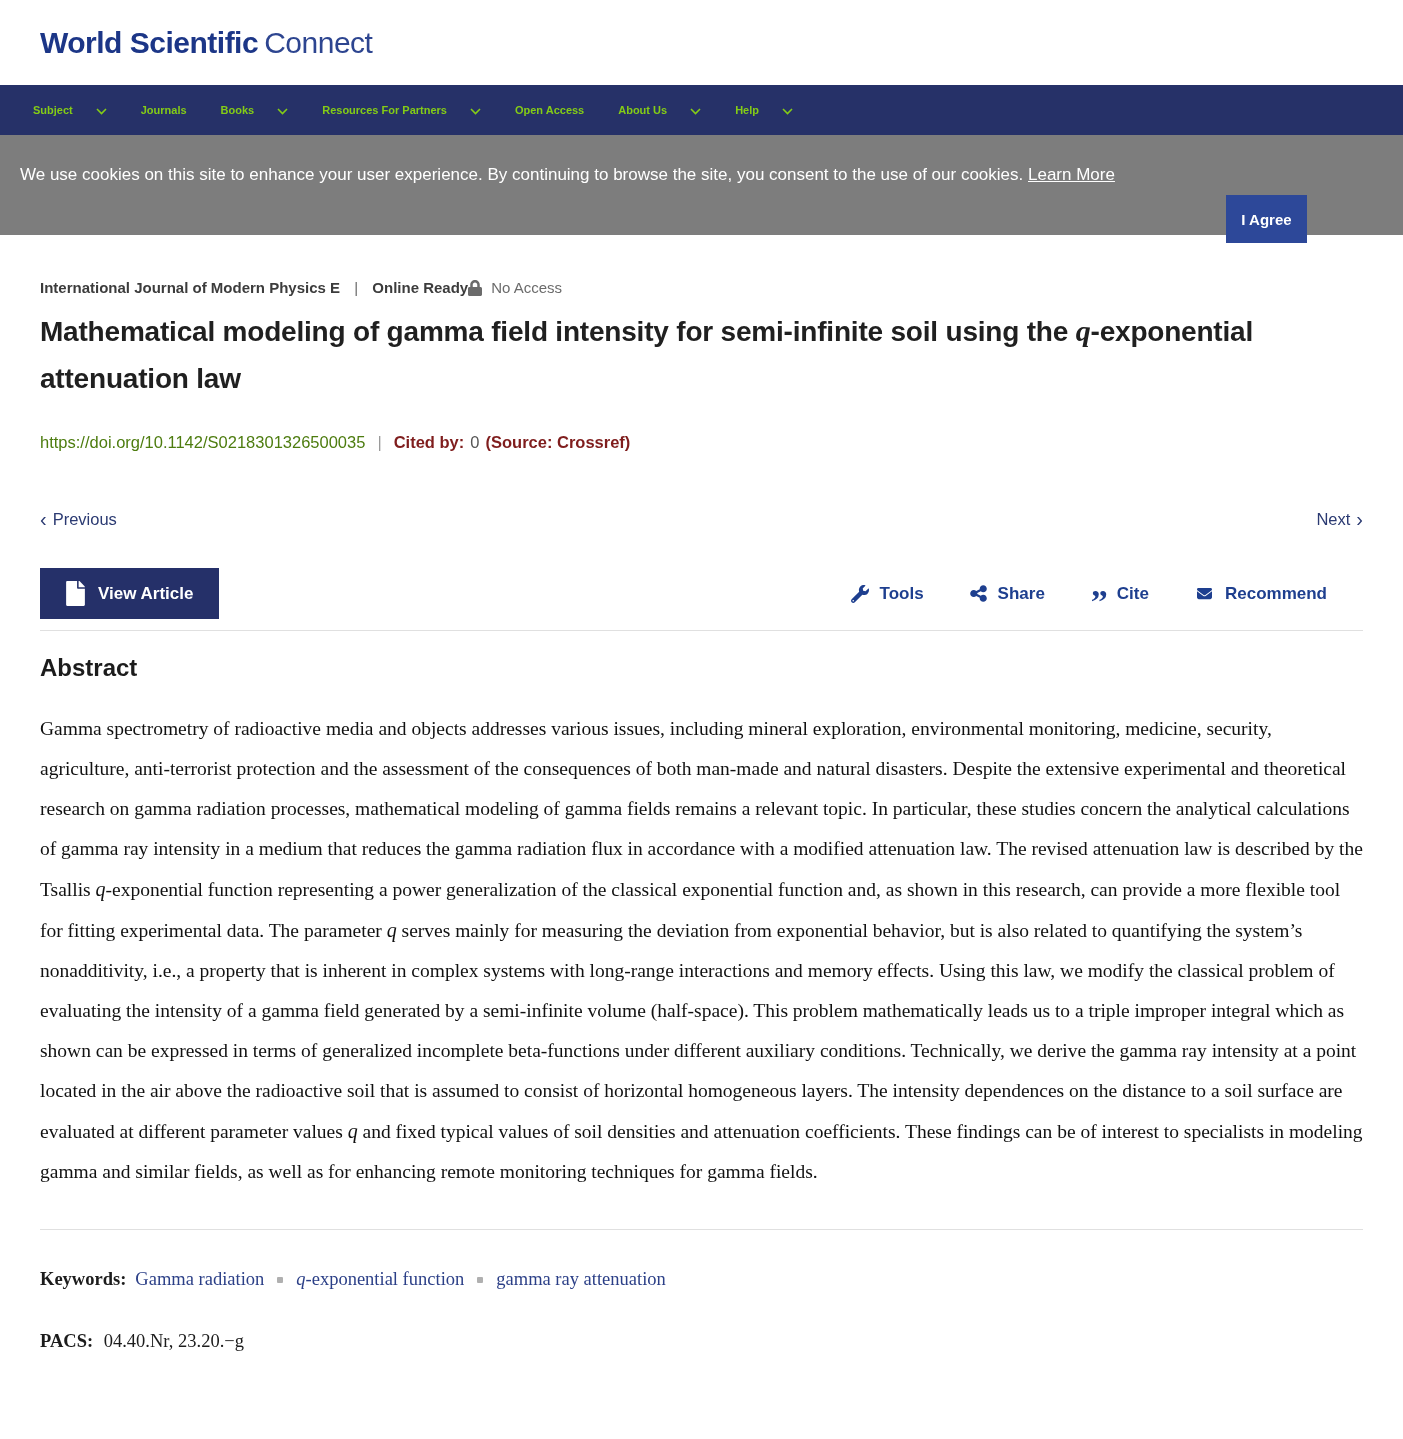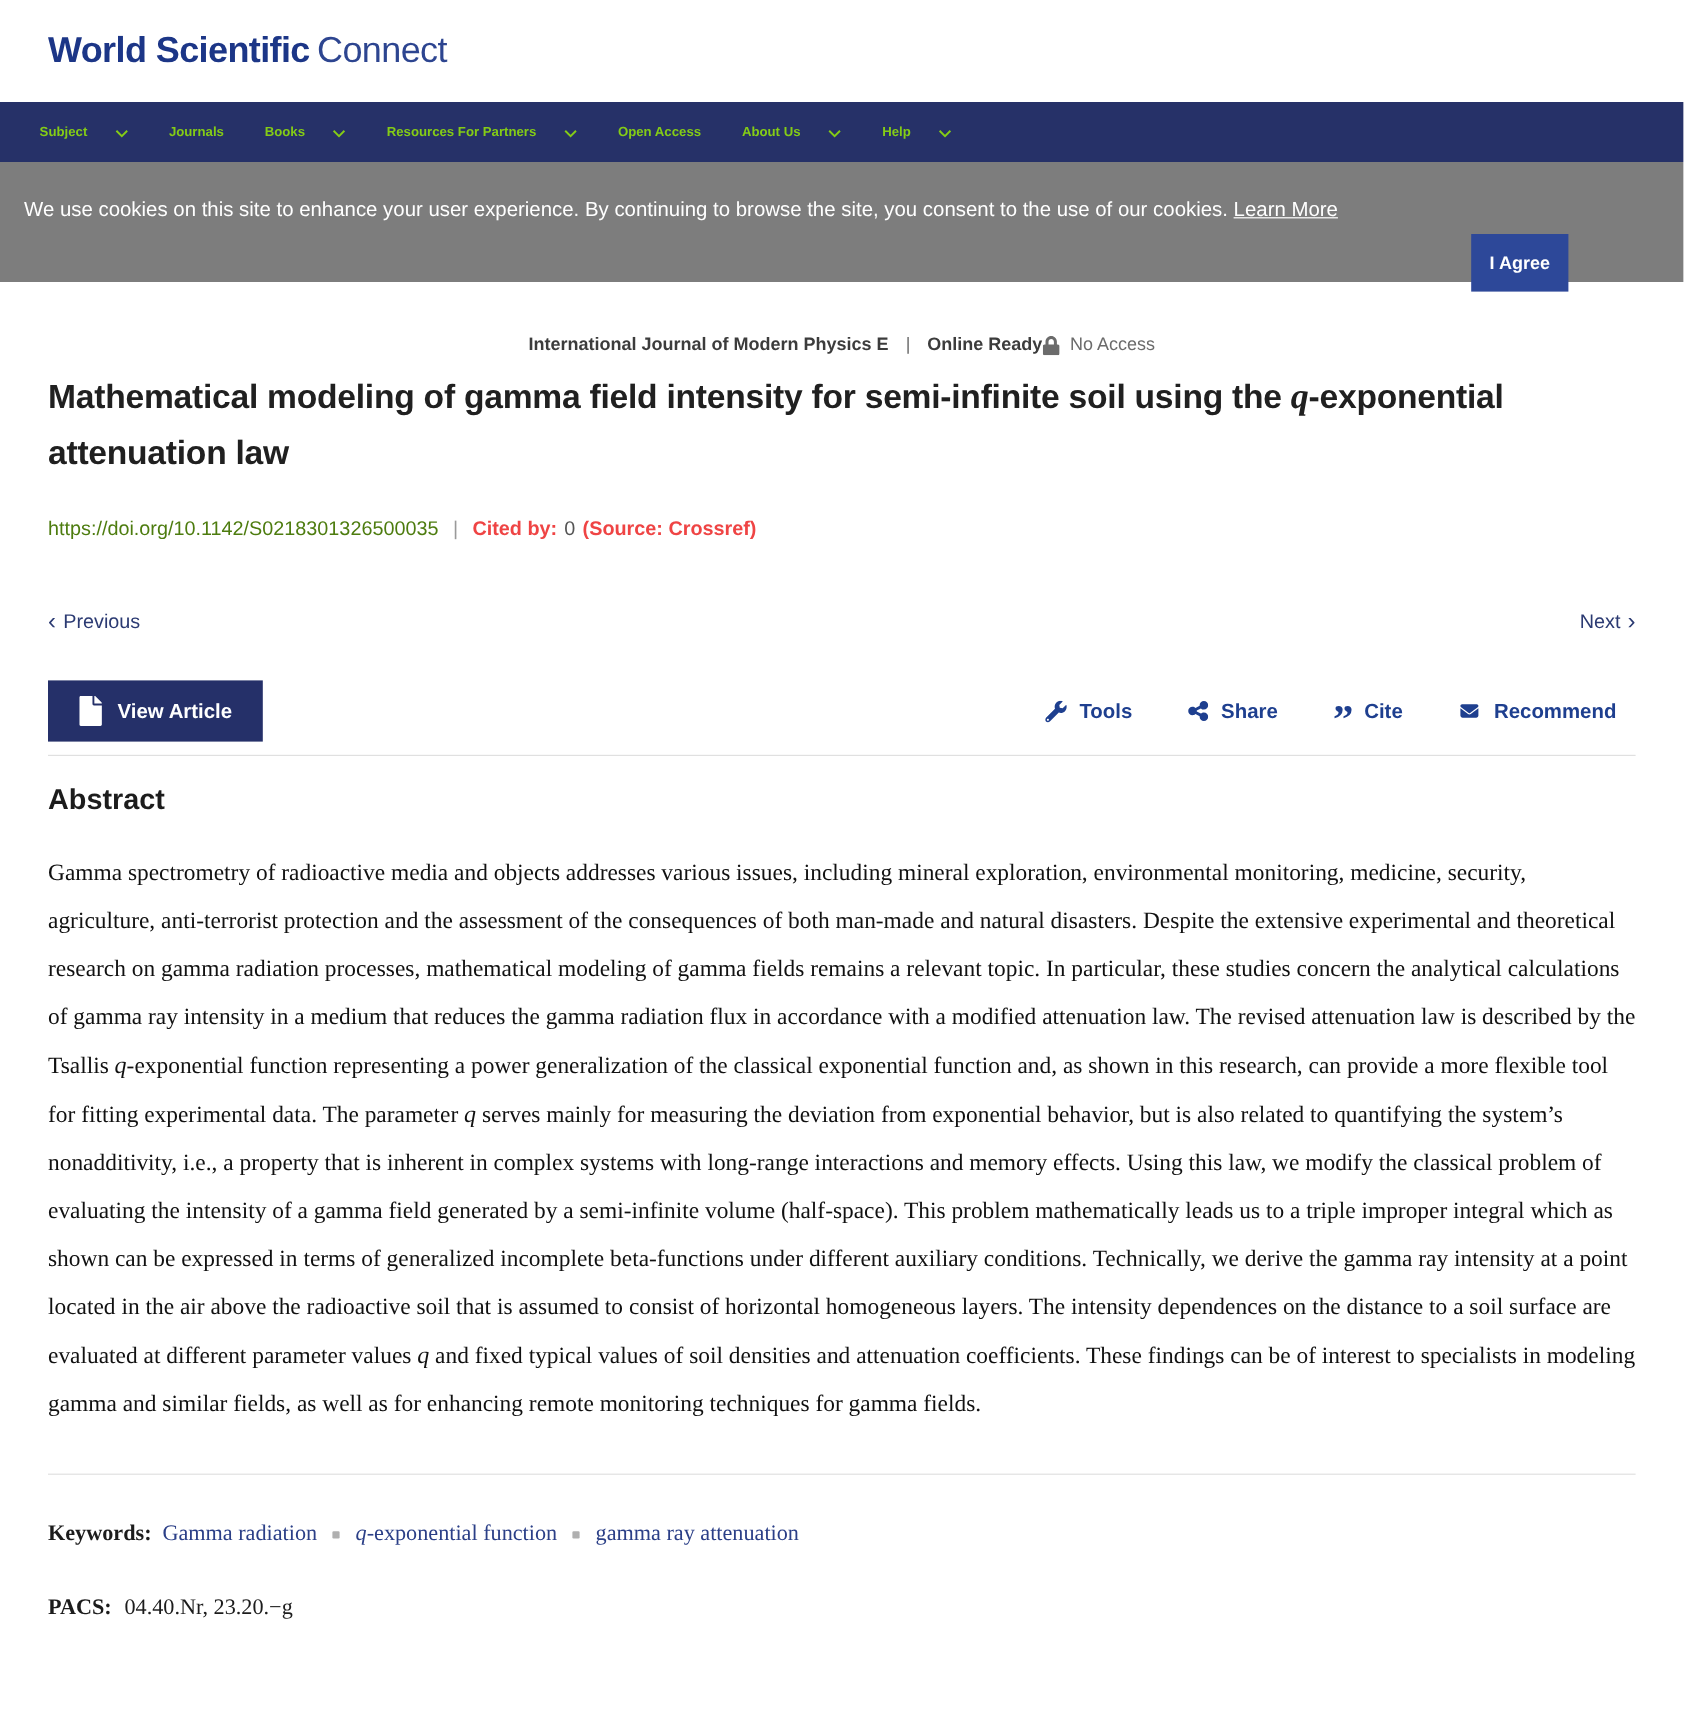--- a/index.html
+++ b/index.html
@@ -22,46 +22,46 @@
   .cookie-title { font-size: 20px; font-weight: 700; }
   .cookie-message { margin-top: 19px; font-size: 17px; max-width: 1180px; }
   .learn-more { color: #fff; text-decoration: underline; cursor: pointer; }
   .agree-btn { position: absolute; right: 96px; top: 60px; width: 81px; height: 48px;
     background: #2d4899; color: #fff; border: none; font-family: "Liberation Sans", sans-serif;
     font-size: 15px; font-weight: 700; cursor: pointer; }
 
   
   main { padding: 0 40px 24px 40px; }
 
-  .meta-row { margin-top: 44px; display: flex; justify-content: center; align-items: center; }
+  .meta-row { margin-top: 44px; display: flex; justify-content: flex-start; align-items: center; }
   .breadcrumb { font-size: 15px; font-weight: 700; color: #3c3c3c; }
   .breadcrumb .sep { margin: 0 10px; color: #6b6b6b; font-weight: 400; }
   .access-badge { display: flex; align-items: center; gap: 9px; color: #6b6b6b; font-size: 15px; }
 
   h1.article-title { margin: 11px 0 0 0; font-size: 28px; font-weight: 700; color: #202020; line-height: 47px; max-width: 1330px; letter-spacing: -0.2px; }
   h1.article-title i { font-family: "Liberation Serif", serif; font-size: 30px; }
 
   .authors { margin-top: 17px; font-size: 16.5px; color: #4a4a4a; display: flex; align-items: center; flex-wrap: wrap; }
   .authors .mail-icon { margin: 0 2px 0 5px; cursor: pointer; display: inline-flex; }
 
   .doi-row { margin-top: 31px; font-size: 16.5px; display: flex; align-items: center; }
   .doi-link { color: #4d7c0f; text-decoration: none; cursor: pointer; }
   .doi-row .pipe { color: #9a9a9a; margin: 0 12px; }
-  .doi-row b { color: #ef4444; }
+  .doi-row b { color: #7f1d1d; }
   .cited-count { color: #555; margin: 0 6px; }
 
   .pager { margin-top: 57px; display: flex; justify-content: space-between; font-size: 16.5px; color: #2b3a72; }
   .pager a { color: #2b3a72; text-decoration: none; cursor: pointer; display: flex; align-items: center; gap: 6px; }
   .pager .chev { font-size: 20px; line-height: 1; }
 
   .actions-row { margin-top: 39px; display: flex; justify-content: space-between; align-items: center; }
   .view-article-btn { background: #253069; color: #fff; border: none; height: 51px; padding: 0 26px;
     display: flex; align-items: center; gap: 13px; font-family: "Liberation Sans", sans-serif;
     font-size: 17px; font-weight: 700; cursor: pointer; }
-  .tool-links { display: flex; align-items: flex-start; gap: 46px; margin-right: 16px; }
+  .tool-links { display: flex; align-items: flex-start; gap: 46px; margin-right: 36px; }
   .tool-link { display: flex; align-items: center; gap: 11px; color: #1e3f8f; font-weight: 700; font-size: 17px; cursor: pointer; text-decoration: none; }
   .cite-quotes { font-family: "Liberation Serif", serif; font-weight: 700; font-size: 34px; line-height: 0; display: inline-block; transform: translateY(8px); letter-spacing: -2px; }
 
   .rule { border: none; border-top: 1px solid #e0e0e0; margin: 11px 0 0 0; }
 
   h2.abstract-heading { margin: 23px 0 0 0; font-size: 24px; font-weight: 700; color: #1c1c1c; }
   .abstract-text { margin: 27px 0 0 0; font-family: "Liberation Serif", serif; font-size: 19.5px; color: #111; line-height: 40px; max-width: 1330px; }
   .abstract-text i { font-size: 20px; }
 
   .rule-2 { border: none; border-top: 1px solid #e0e0e0; margin: 37px 0 0 0; }

